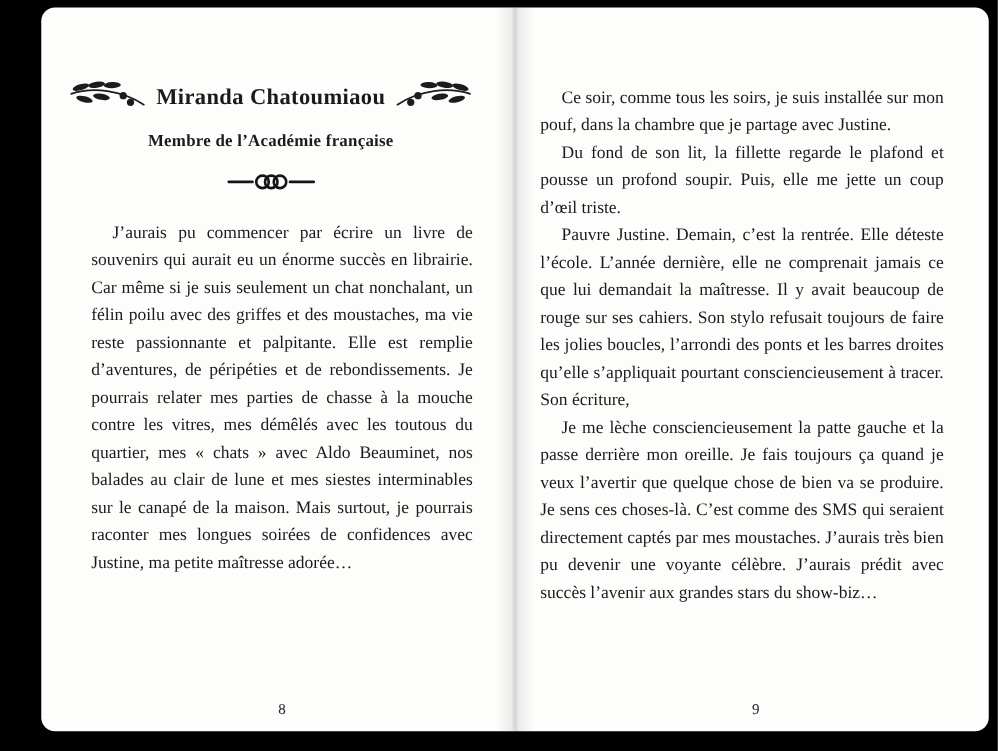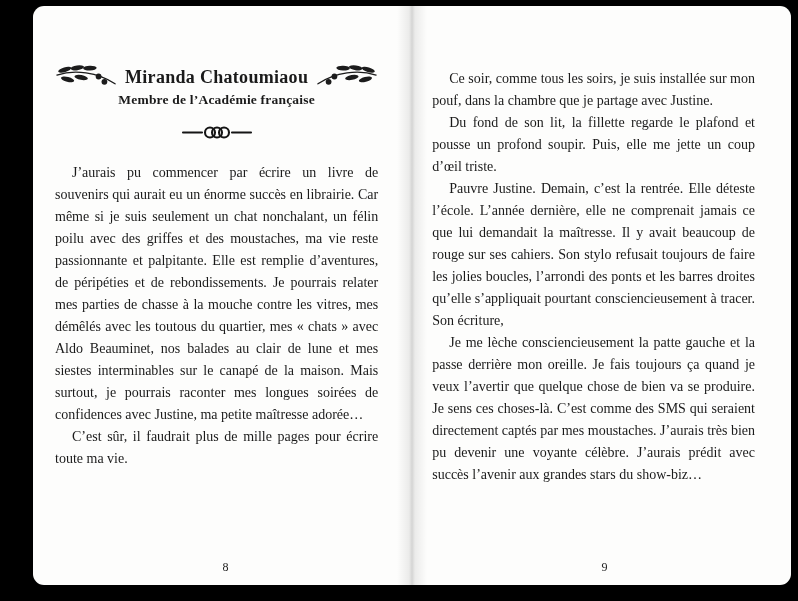--- a/index.html
+++ b/index.html
@@ -69,20 +69,21 @@
     font-weight: bold;
     letter-spacing: 0.3px;
     white-space: nowrap;
   }
   .chapter-subtitle {
     margin-top: 9px;
     font-style: italic;
     font-size: 14px;
   }
   .chapter-affiliation {
+    margin-top: 13px;
     font-weight: bold;
     font-size: 13.5px;
     letter-spacing: 0.2px;
   }
   .ornament-wrap { margin-top: 15px; }
   .ornament { width: 76px; height: 18px; }
   .ornament path, .ornament circle {
     fill: none;
     stroke: #151515;
     stroke-width: 2.1;
@@ -90,21 +91,21 @@
   }
 
   
   .body-text {
     font-size: 14px;
     line-height: 22px;
     text-align: justify;
     hyphens: auto;
     -webkit-hyphens: auto;
   }
-  .page.left  .body-text { margin-top: 17px; }
+  .page.left  .body-text { margin-top: 17px; margin-left: 18px; }
   .page.right .body-text { margin-top: 62px; }
   .body-text p {
     margin: 0;
     text-indent: 17px;
   }
 
   .folio {
     position: absolute;
     left: 0;
     right: 0;
@@ -152,21 +153,20 @@
             <path d="M53 9.5 H 72"></path>
             <circle cx="31" cy="9.5" r="5"></circle>
             <circle cx="38" cy="9.5" r="5"></circle>
             <circle cx="45" cy="9.5" r="5"></circle>
           </svg>
         </div>
       </div>
 
       <div class="body-text">
         <p>J’aurais pu commencer par écrire un livre de souvenirs qui aurait eu un énorme succès en librairie. Car même si je suis seulement un chat nonchalant, un félin poilu avec des griffes et des moustaches, ma vie reste passionnante et palpitante. Elle est remplie d’aventures, de péripéties et de rebondissements. Je pourrais relater mes parties de chasse à la mouche contre les vitres, mes démêlés avec les toutous du quartier, mes « chats » avec Aldo Beauminet, nos balades au clair de lune et mes siestes interminables sur le canapé de la maison. Mais surtout, je pourrais raconter mes longues soirées de confidences avec Justine, ma petite maîtresse adorée…</p>
-        <p>C’est sûr, il faudrait plus de mille pages pour écrire toute ma vie.</p>
       </div>
 
       <div class="folio">8</div>
     </div>
 
     <div class="page right">
       <div class="body-text">
         <p>Ce soir, comme tous les soirs, je suis installée sur mon pouf, dans la chambre que je partage avec Justine.</p>
         <p>Du fond de son lit, la fillette regarde le plafond et pousse un profond soupir. Puis, elle me jette un coup d’œil triste.</p>
         <p>Pauvre Justine. Demain, c’est la rentrée. Elle déteste l’école. L’année dernière, elle ne comprenait jamais ce que lui demandait la maîtresse. Il y avait beaucoup de rouge sur ses cahiers. Son stylo refusait toujours de faire les jolies boucles, l’arrondi des ponts et les barres droites qu’elle s’appliquait pourtant consciencieusement à tracer. Son écriture,</p>

